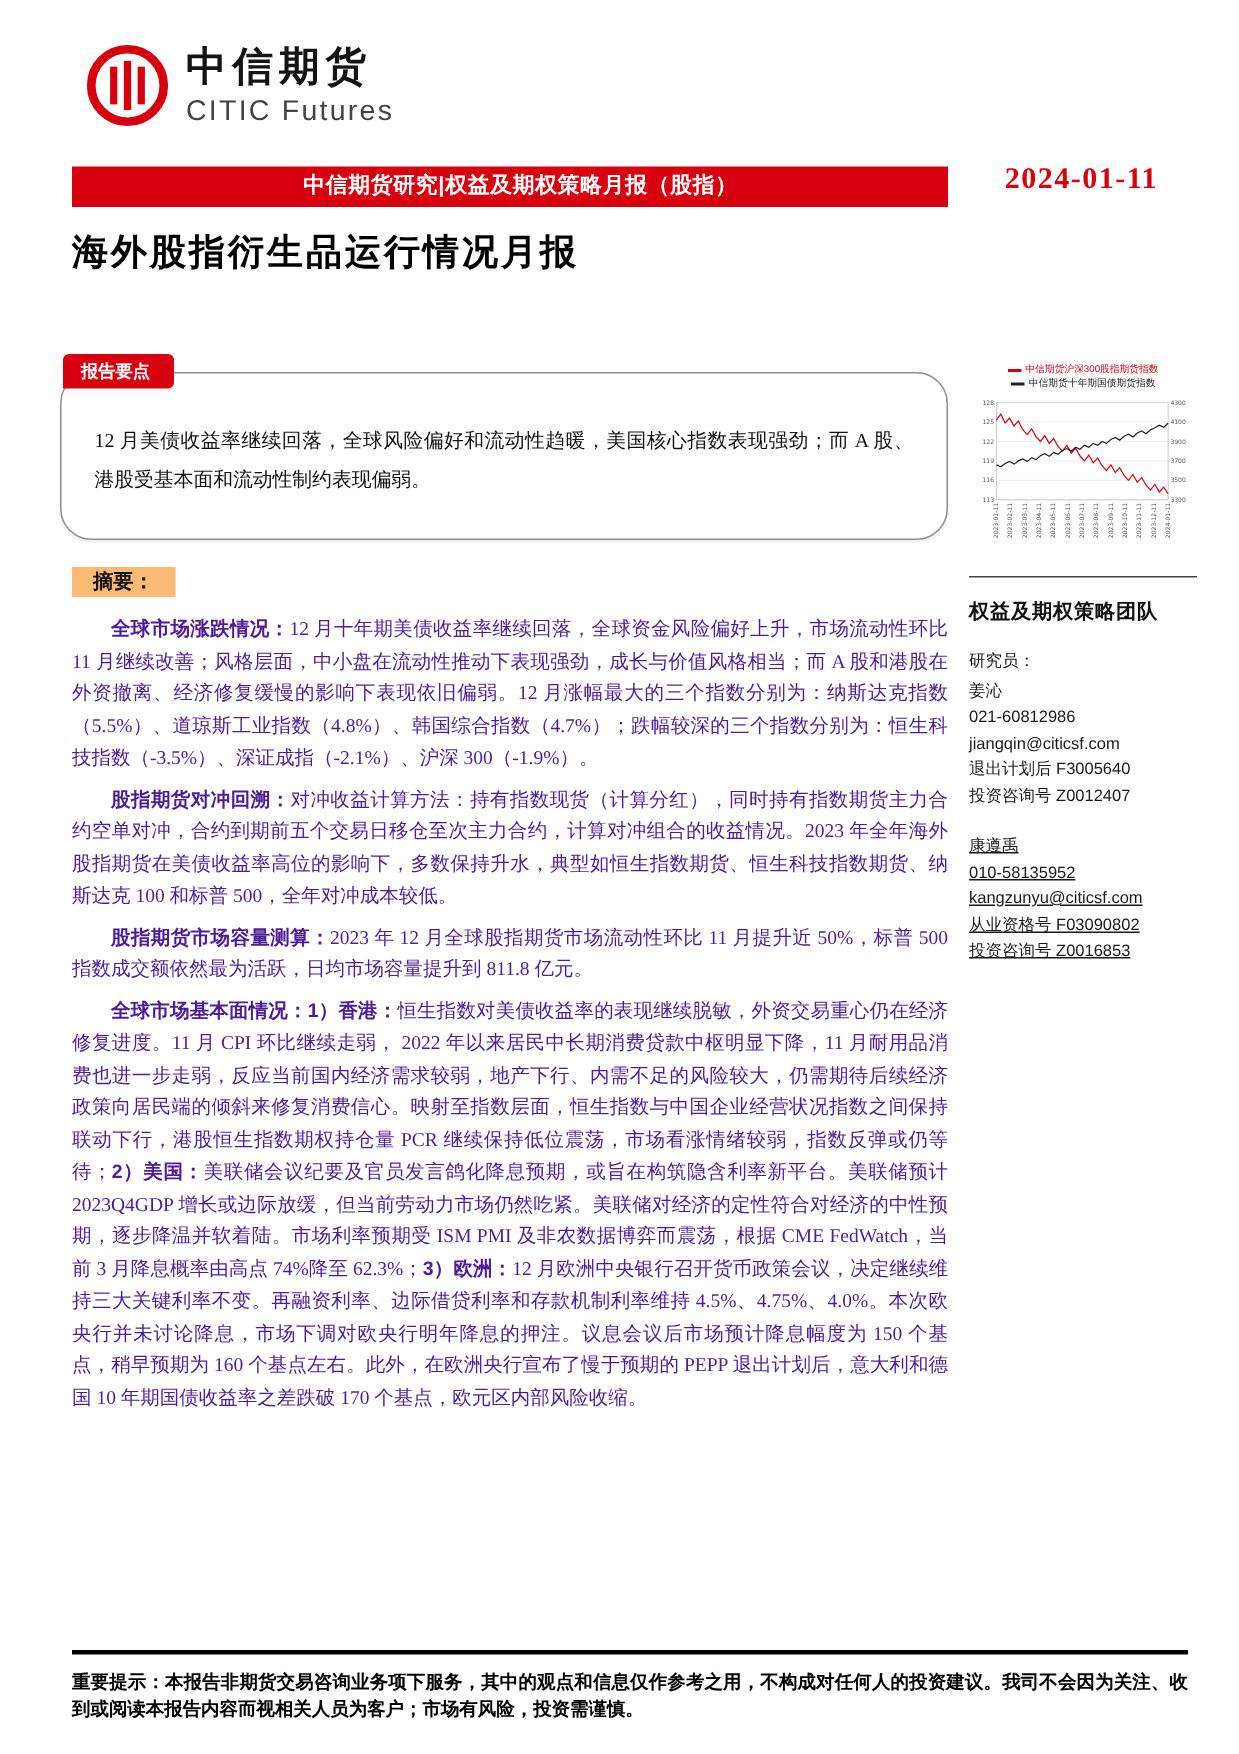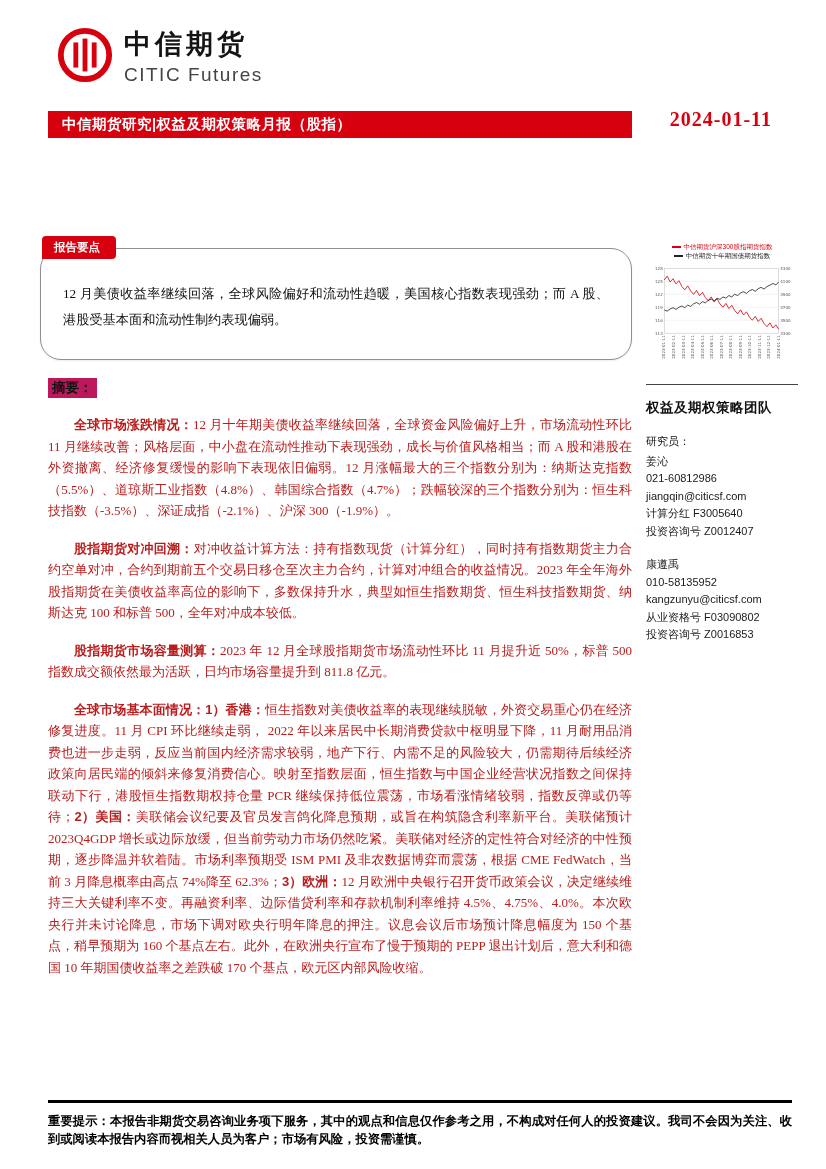--- a/index.html
+++ b/index.html
@@ -1,64 +1,64 @@
 <!DOCTYPE html>
 <html><head>
 <meta charset="utf-8">
 <style>
   * { margin:0; padding:0; box-sizing:border-box; }
   html,body { background:#ffffff; }
   body { font-family:"Liberation Sans","DejaVu Sans",sans-serif; color:#111; }
   .page { position:relative; width:826px; height:1169px; margin:0 auto; background:#fff; overflow:hidden; }
 
   
-  .logo { position:absolute; left:56px; top:26px; display:flex; align-items:flex-start; gap:10px; }
+  .logo { position:absolute; left:56px; top:26px; display:flex; align-items:flex-end; gap:10px; }
   .logo-mark { width:58px; height:58px; }
   .logo-cn { font-size:27px; font-weight:bold; letter-spacing:4px; color:#141414; }
   .logo-en { font-size:19px; letter-spacing:1.5px; color:#444; margin-top:2px; }
 
   .banner { position:absolute; left:48px; top:111px; width:584px; height:27px; background:#d7000f;
-            color:#fff; font-weight:bold; font-size:14.5px; line-height:27px; padding-left:14px; letter-spacing:0.5px; }
+            color:#fff; font-weight:bold; font-size:14.5px; line-height:27px; padding-left:14px; letter-spacing:0.5px;text-align:center; }
   .date { position:absolute; right:54px; top:108px; color:#d7000f; font-weight:bold; font-size:20px;
           letter-spacing:1px; font-family:"Liberation Serif","DejaVu Serif",serif; }
   .title { position:absolute; left:48px; top:152px; font-size:24px; font-weight:bold; letter-spacing:2px; color:#000; }
   .qual { position:absolute; left:648px; top:176px; width:150px; font-size:12px; line-height:16px; }
   .qual-label { font-weight:bold; }
   .qual-value { margin-top:9px; }
 
   
   .main { position:absolute; left:40px; top:236px; width:592px; }
   .hl-tab { position:relative; z-index:2; display:inline-block; margin-left:2px; background:#d7000f; color:#fff;
             font-size:11.5px; font-weight:bold; padding:4px 16px 4px 12px; border-radius:4px 4px 4px 0;text-align:center; }
   .hl-box { position:relative; z-index:1; margin-top:-11px; border:1px solid #8f8f8f; border-radius:21px;
             padding:32px 22px 26px 22px; box-shadow:0 1px 2px rgba(0,0,0,0.08); }
   .hl-text { font-family:"Liberation Serif","DejaVu Serif",serif; font-size:13.2px; line-height:26px; text-align:justify; }
   .summary-head-wrap { margin:18px 0 10px 8px; }
-  .summary-head { display:inline-block; background:#be185d; font-weight:bold; font-size:13.5px; padding:1px 4px; }
-  .para { width:584px; margin:16px 0 6px 8px; font-family:"Liberation Serif","DejaVu Serif",serif;
-          font-size:13px; line-height:21.5px; text-align:justify; text-indent:2em; color:#b91c1c; }
+  .summary-head { display:inline-block; background:#fdba74; font-weight:bold; font-size:13.5px; padding:1px 14px; }
+  .para { width:584px; margin:0 0 6px 8px; font-family:"Liberation Serif","DejaVu Serif",serif;
+          font-size:13px; line-height:21.5px; text-align:justify; text-indent:2em; color:#4c1d95; }
   .para b { font-family:"Liberation Sans","DejaVu Sans",sans-serif; font-weight:bold; }
 
   
   .sidebar { position:absolute; left:646px; top:242px; width:152px; }
   .legend { margin-bottom:2px; }
   .legend-item { display:flex; align-items:center; gap:3px; line-height:9px; justify-content:center; }
   .chip { display:inline-block; width:9px; height:2px; }
   .chip-red { background:#d7000f; }
   .chip-black { background:#222; }
   .legend-label { font-size:6.5px; color:#222; white-space:nowrap; }
   .legend-label.red { color:#d7000f; }
   #side-chart { width:152px; height:112px; display:block; }
   .tick { font-size:4px; fill:#555; font-family:"DejaVu Sans",sans-serif; }
   .side-rule { border-top:1px solid #444; margin:10px 0 14px 0; }
   .team-title { font-size:13.5px; font-weight:bold; letter-spacing:0.5px; margin-bottom:16px; }
   .role { font-size:11px; line-height:17.5px; margin-bottom:2px; }
   .member { font-size:11px; line-height:17.5px; color:#1a1a1a; }
   .member > div { white-space:nowrap; }
-  .member + .member { margin-top:16px; }
+  .member + .member { margin-top:16px;text-decoration:underline; }
 
   
   .footer { position:absolute; left:48px; right:34px; top:1100px; border-top:3px solid #000000;
             padding-top:9px; font-size:12.3px; font-weight:bold; line-height:18px; text-align:justify; color:#000; }
 </style>
 </head>
 <body>
 
 <div class="page">
 
@@ -70,20 +70,21 @@
       <rect x="37" y="17" width="5" height="26" fill="#d7000f"></rect>
     </svg>
     <div class="logo-text">
       <div class="logo-cn">中信期货</div>
       <div class="logo-en">CITIC Futures</div>
     </div>
   </div>
 
   <div class="banner">中信期货研究|权益及期权策略月报（股指）</div>
   <div class="date">2024-01-11</div>
+  <h1 class="title">海外股指衍生品运行情况月报</h1>
 
   <div class="main">
     <div class="hl-tab">报告要点</div>
     <div class="hl-box">
       <p class="hl-text">12 月美债收益率继续回落，全球风险偏好和流动性趋暖，美国核心指数表现强劲；而 A 股、港股受基本面和流动性制约表现偏弱。</p>
     </div>
 
     <div class="summary-head-wrap">
       <span class="summary-head">摘要：</span>
     </div>
@@ -150,21 +151,21 @@
     <div class="side-rule"></div>
 
     <div class="team">
       <div class="team-title">权益及期权策略团队</div>
       <div class="role">研究员：</div>
 
       <div class="member">
         <div>姜沁</div>
         <div>021-60812986</div>
         <div>jiangqin@citicsf.com</div>
-        <div>计算分红 F3005640</div>
+        <div>退出计划后 F3005640</div>
         <div>投资咨询号 Z0012407</div>
       </div>
 
       <div class="member">
         <div>康遵禹</div>
         <div>010-58135952</div>
         <div>kangzunyu@citicsf.com</div>
         <div>从业资格号 F03090802</div>
         <div>投资咨询号 Z0016853</div>
       </div>

